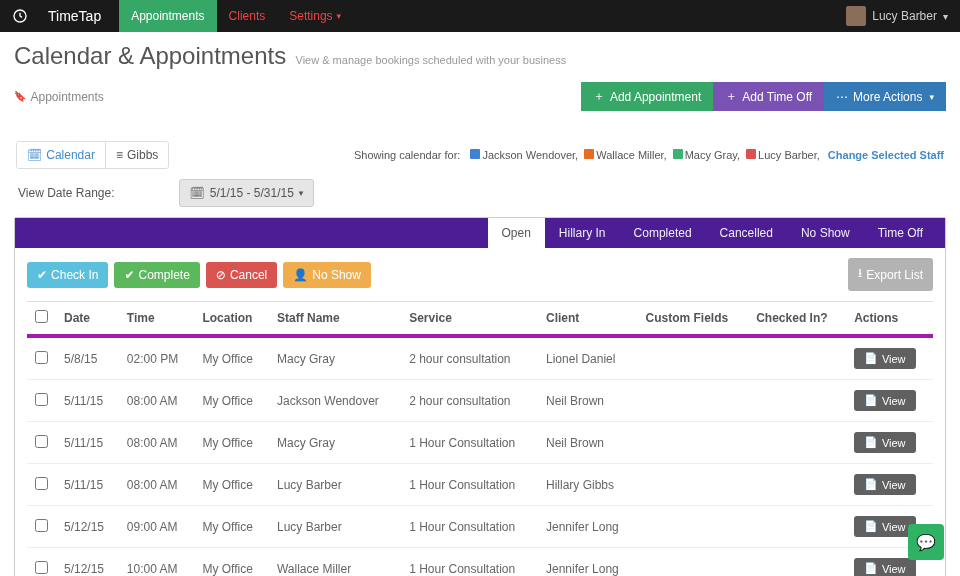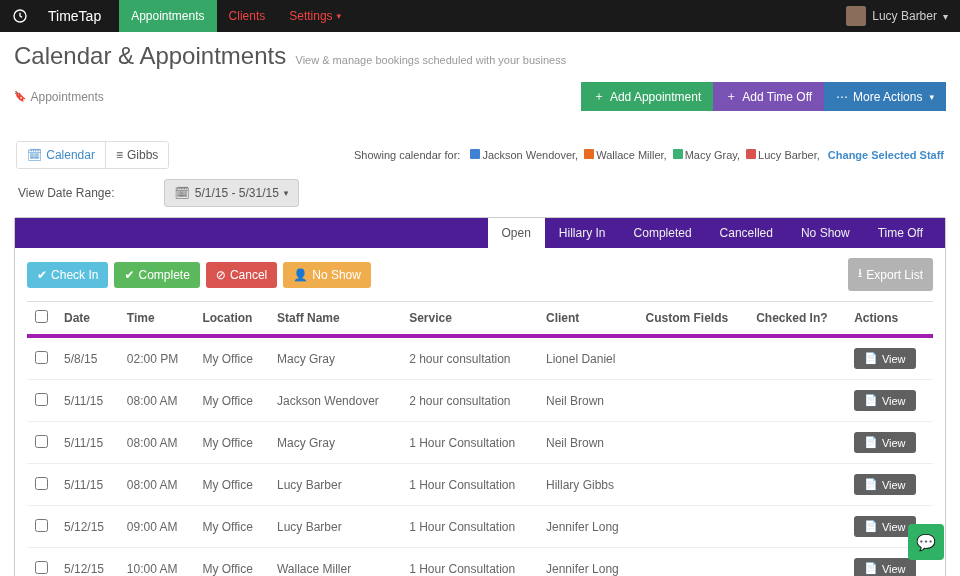--- a/index.html
+++ b/index.html
@@ -26,21 +26,21 @@
 .btn .chev { font-size: 9px; margin-left: 2px; }
 .panel { border: 1px solid #ddd; border-radius: 2px; margin-top: 18px; }
 .panel-top { display: flex; align-items: center; padding: 10px 12px 12px 12px; border-bottom: 1px solid #eee; flex-wrap: wrap; gap: 10px; }
 .view-tabs { display: flex; border: 1px solid #ddd; border-radius: 3px; overflow: hidden; }
 .view-tab { padding: 6px 10px; font-size: 12px; background: #fff; cursor: pointer; display: inline-flex; align-items: center; gap: 4px; color: #428bca; }
 .view-tab.active { background: #fff; color: #555; border-left: 1px solid #ddd; }
 .view-tab:first-child { border-left: none; }
 .legend { margin-left: auto; font-size: 11px; color: #555; display: flex; align-items: center; gap: 4px; flex-wrap: wrap; }
 .swatch { width: 10px; height: 10px; display: inline-block; border-radius: 1px; margin-left: 6px; margin-right: 2px; }
 .legend a { color: #428bca; text-decoration: none; margin-left: 4px; font-weight: bold; }
-.rangebar { display: flex; align-items: center; padding: 10px 4px 10px 4px; gap: 49px; }
+.rangebar { display: flex; align-items: center; padding: 10px 4px 10px 4px; gap: 64px; }
 .rangebar label { font-size: 12px; color: #555; }
 .range-btn { background: #e6e6e6; border: 1px solid #ccc; padding: 6px 10px; font-size: 12px; display: inline-flex; align-items: center; gap: 5px; cursor: pointer; border-radius: 3px; color: #555; }
 .range-btn .chev { font-size: 9px; }
 .darkbar { background: #4c1d95; padding: 0 8px; display: flex; }
 .darktabs { margin-left: auto; display: flex; }
 .darktab { padding: 8px 14px; color: #eee; font-size: 12px; cursor: pointer; }
 .darktab.active { background: #fff; color: #555; }
 .toolbar { padding: 10px 12px; display: flex; align-items: center; gap: 6px; }
 .tbtn { border: none; padding: 6px 10px; font-size: 12px; color: #fff; border-radius: 3px; cursor: pointer; display: inline-flex; align-items: center; gap: 4px; }
 .tbtn-checkin { background: #5bc0de; }

